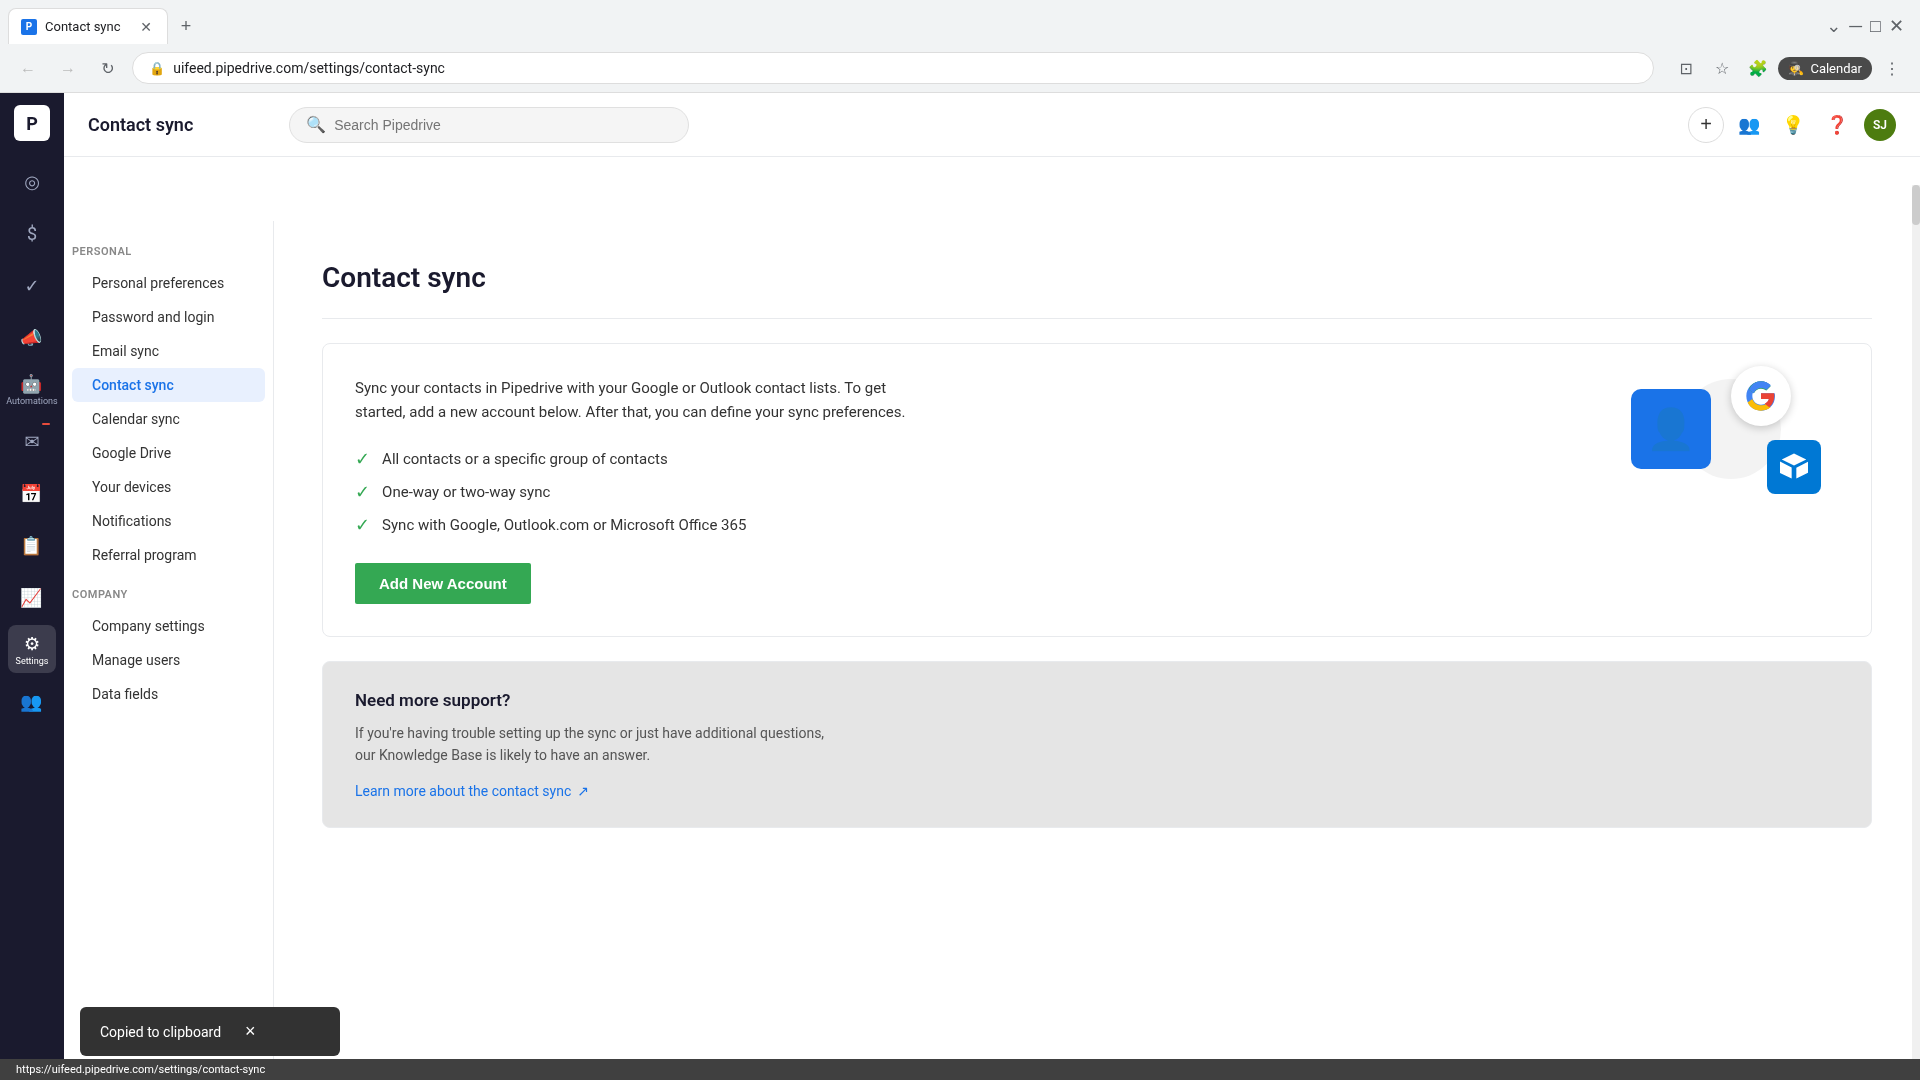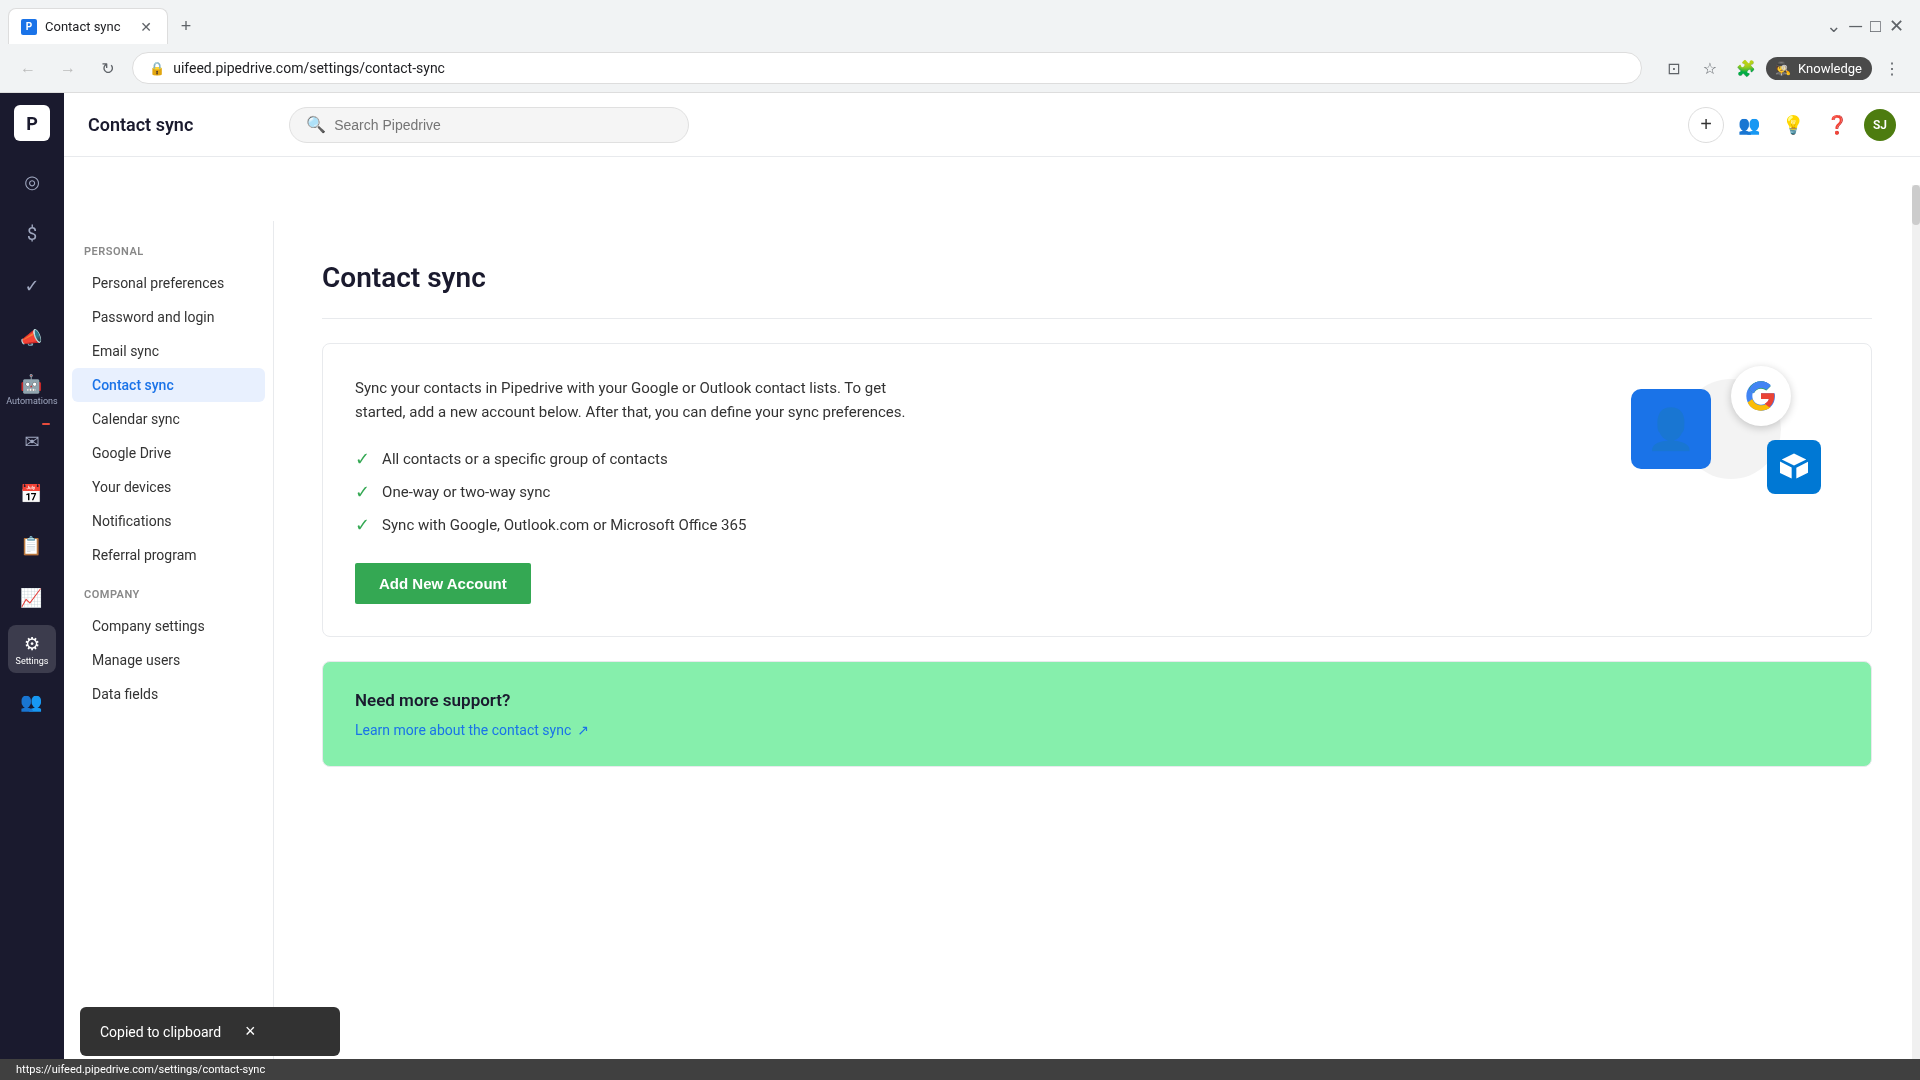--- a/index.html
+++ b/index.html
@@ -81,21 +81,21 @@
       border-radius: 8px; font-size: 9px; padding: 1px 4px; font-weight: bold;
     }
 
     
     .settings-sidebar {
       width: 210px; background: #fff; border-right: 1px solid #e8eaed;
       overflow-y: auto; flex-shrink: 0; padding-top: 8px;
     }
     .settings-sidebar .section-label {
       font-size: 11px; font-weight: 600; color: #888; text-transform: uppercase;
-      padding: 16px 20px 8px; letter-spacing: 0.5px;
+      padding: 16px 8px 8px; letter-spacing: 0.5px;
     }
     .settings-sidebar .menu-item {
       padding: 9px 20px; font-size: 14px; color: #333; cursor: pointer;
       border-radius: 6px; margin: 0 8px;
     }
     .settings-sidebar .menu-item.active {
       background: #e8f0fe; color: #1a73e8; font-weight: 500;
     }
 
     
@@ -158,21 +158,21 @@
     }
     .check-icon { color: #34a853; font-size: 18px; }
     .add-account-btn {
       background: #34a853; color: #fff; border: none; border-radius: 2px;
       padding: 12px 24px; font-size: 15px; font-weight: 600; cursor: pointer;
     }
     .card-body-relative { position: relative; }
 
     
     .support-card {
-      background: #86efac; border: 1px solid #e8eaed; border-radius: 8px;
+      background: #e5e5e5; border: 1px solid #e8eaed; border-radius: 8px;
       padding: 28px 32px;
     }
     .support-title {
       font-size: 17px; font-weight: 600; color: #1a1a2e; margin-bottom: 12px;
     }
     .support-text {
       font-size: 14px; color: #555; line-height: 1.6; margin-bottom: 16px; max-width: 480px;
     }
     .support-link {
       color: #1a73e8; font-size: 14px; text-decoration: none;
@@ -227,21 +227,21 @@
     <div class="address-bar">
       <span class="lock-icon">🔒</span>
       <span class="url-text">uifeed.pipedrive.com/settings/contact-sync</span>
     </div>
     <div class="browser-actions">
       <button class="browser-action-btn">⊡</button>
       <button class="browser-action-btn">☆</button>
       <button class="browser-action-btn">🧩</button>
       <div class="incognito-badge">
         <span>🕵</span>
-        <span>Knowledge</span>
+        <span>Calendar</span>
       </div>
       <button class="browser-action-btn">⋮</button>
     </div>
   </div>
 </div>
 
 <div class="app-container" style="position:relative;">
 
   <div class="left-nav">
     <div class="left-nav-logo">P</div>
@@ -367,20 +367,21 @@
                 <svg width="28" height="28" viewBox="0 0 24 24" fill="white">
                   <path d="M24 7.4L14 12.6V21.8L24 17V7.4zM0 7.2V17.1L10 21.8V12.5L0 7.2zM22.5 5.5L12 0.5 1.5 5.5 12 10.8 22.5 5.5z"></path>
                 </svg>
               </div>
             </div>
           </div>
         </div>
 
         <div class="support-card">
           <h3 class="support-title">Need more support?</h3>
+          <p class="support-text">If you're having trouble setting up the sync or just have additional questions, our Knowledge Base is likely to have an answer.</p>
           <a class="support-link">
             <span>Learn more about the contact sync</span>
             <span>↗</span>
           </a>
         </div>
       </div>
     </div>
   </div>
 
   <div class="scrollbar-track">

